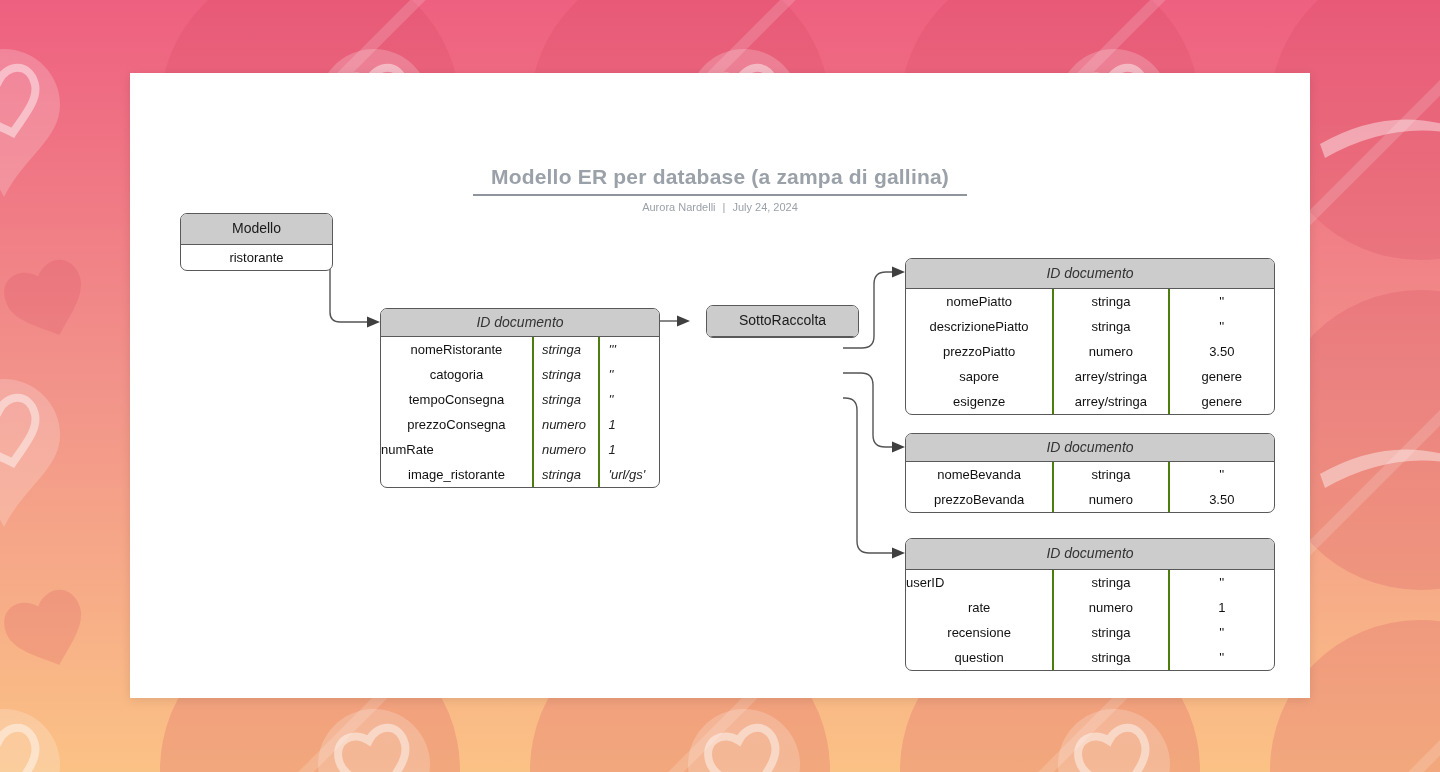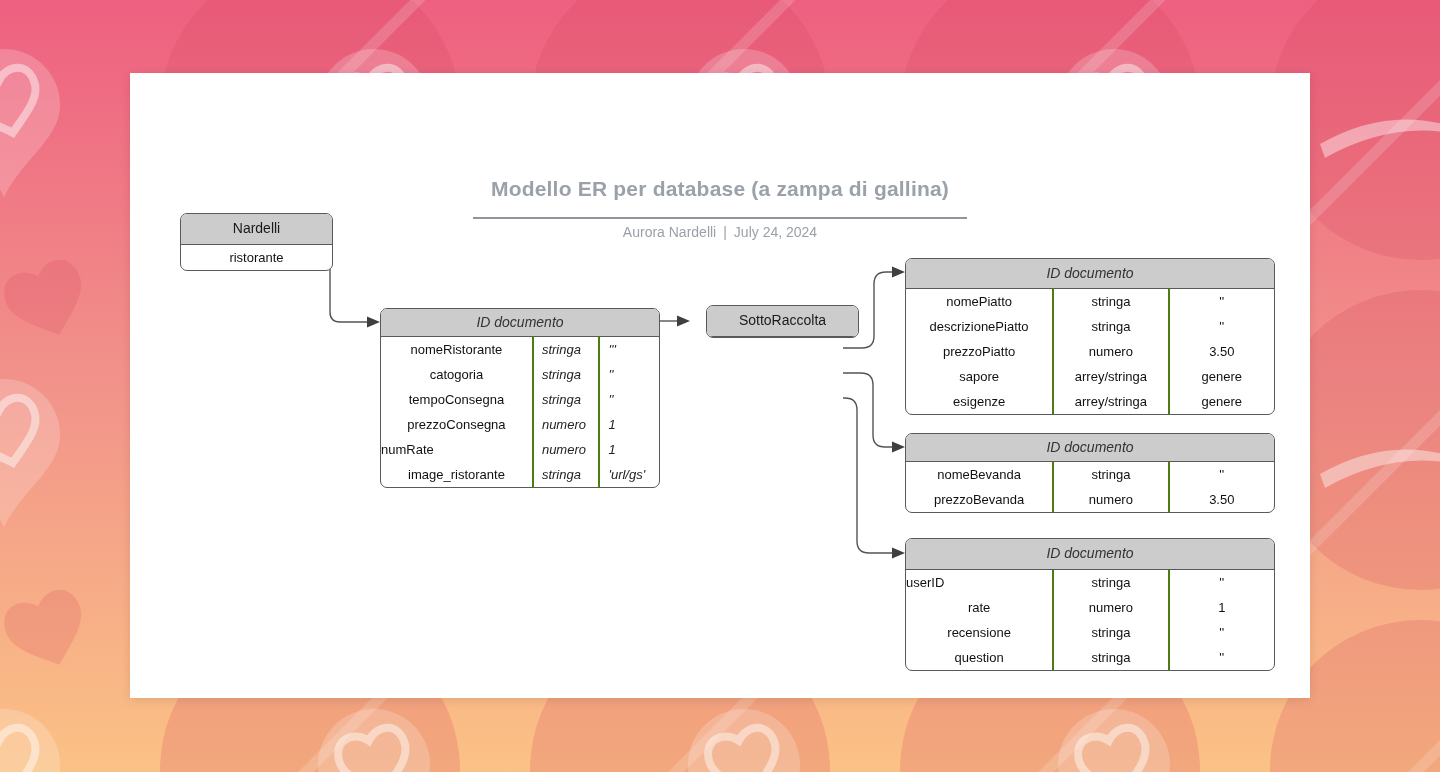--- a/index.html
+++ b/index.html
@@ -7,26 +7,26 @@
     width:1440px;height:772px;position:relative;overflow:hidden;
     font-family:"Liberation Sans",sans-serif;
   }
   .bg-svg{position:absolute;inset:0;z-index:0;}
   .canvas{
     position:absolute;left:130px;top:73px;width:1180px;height:625px;
     background:#ffffff;z-index:1;box-shadow:0 2px 10px rgba(0,0,0,0.10);
   }
   .title-wrap{position:absolute;top:88px;left:0;right:0;text-align:center;}
   .diagram-title{
-    margin:16px;font-size:21px;font-weight:bold;color:#9ba1a9;letter-spacing:.2px;
+    margin:4px;font-size:21px;font-weight:bold;color:#9ba1a9;letter-spacing:.2px;
   }
   .title-underline{
     width:494px;margin:5px auto 5px auto;border-top:2px solid #8f949d;height:0;
   }
-  .subtitle{font-size:14px;color:#9ba1a9;}
+  .subtitle{font-size:11px;color:#9ba1a9;}
   .subtitle .sep{margin:0 7px;}
   .connectors{position:absolute;inset:0;width:1180px;height:625px;}
   .tbl{
     position:absolute;box-sizing:border-box;background:#ffffff;
     border:1px solid #595959;border-radius:7px;overflow:hidden;
   }
   .tbl-header{
     background:#cccccc;border-bottom:1px solid #595959;
     text-align:center;font-size:14px;color:#1a1a1a;
   }
@@ -99,21 +99,21 @@
   <div class="title-wrap">
     <h1 class="diagram-title">Modello ER per database (a zampa di gallina)</h1>
     <div class="title-underline"></div>
     <div class="subtitle">
       <span>Aurora Nardelli</span><span class="sep">|</span><span>July 24, 2024</span>
     </div>
   </div>
 
   <div id="tables">
       <div class="tbl" style="left: 50px; top: 140px; width: 153px;">
-        <div class="tbl-header" style="height: 30px; line-height: 29px;">Nardelli</div>
+        <div class="tbl-header" style="height: 30px; line-height: 29px;">Modello</div>
         <div class="tbl-body" style="grid-template-columns: 153fr;">
           <div class="cell" style="height: 25px; line-height: 25px; text-align: center;">ristorante</div>
         </div>
       </div>
       <div class="tbl" style="left: 250px; top: 235px; width: 280px;">
         <div class="tbl-header it" style="height: 27px; line-height: 26px;">ID documento</div>
         <div class="tbl-body" style="grid-template-columns: 152fr 67fr 61fr;">
           <div class="cell" style="height: 25px; line-height: 25px; text-align: center;">nomeRistorante</div>
           <div class="cell vline it pad" style="height: 25px; line-height: 25px; text-align: left;">stringa</div>
           <div class="cell vline it pad" style="height: 25px; line-height: 25px; text-align: left;">'''</div>

